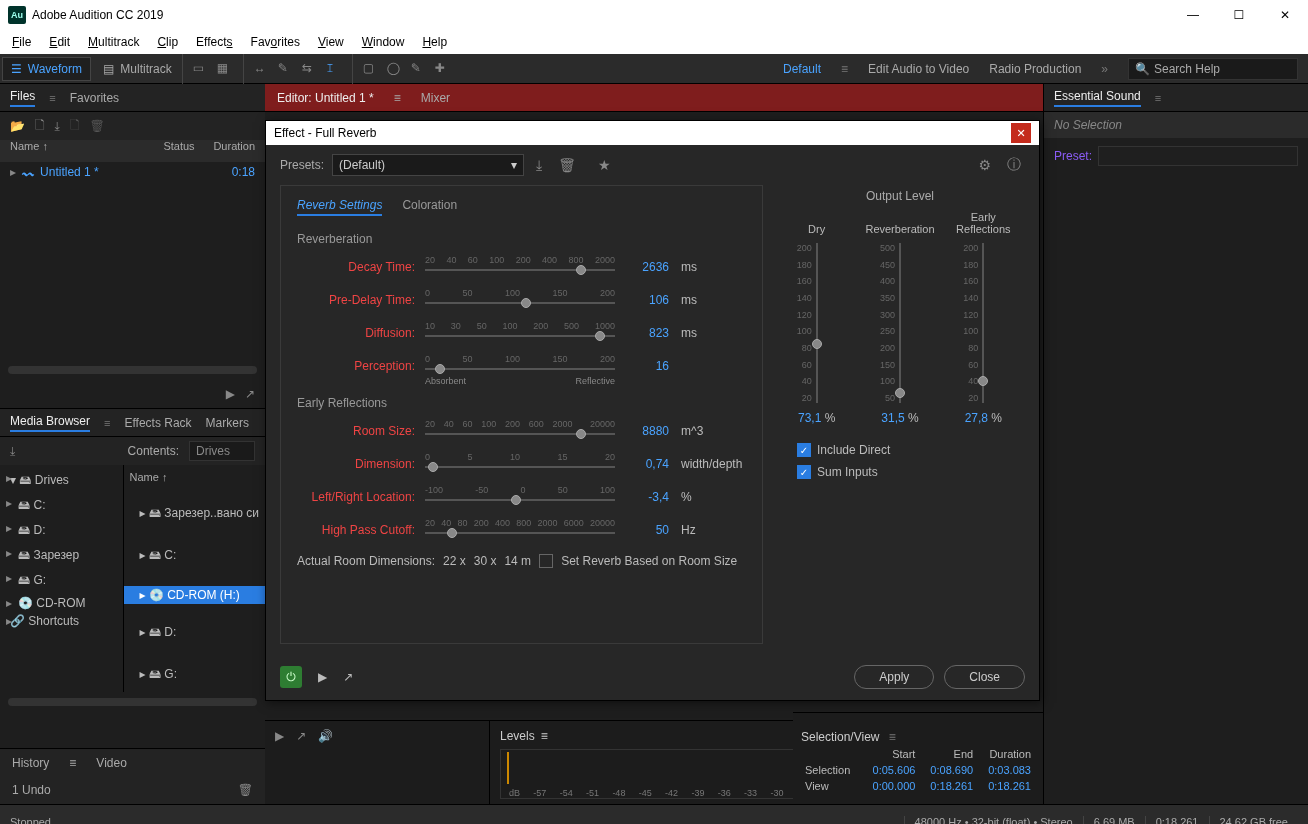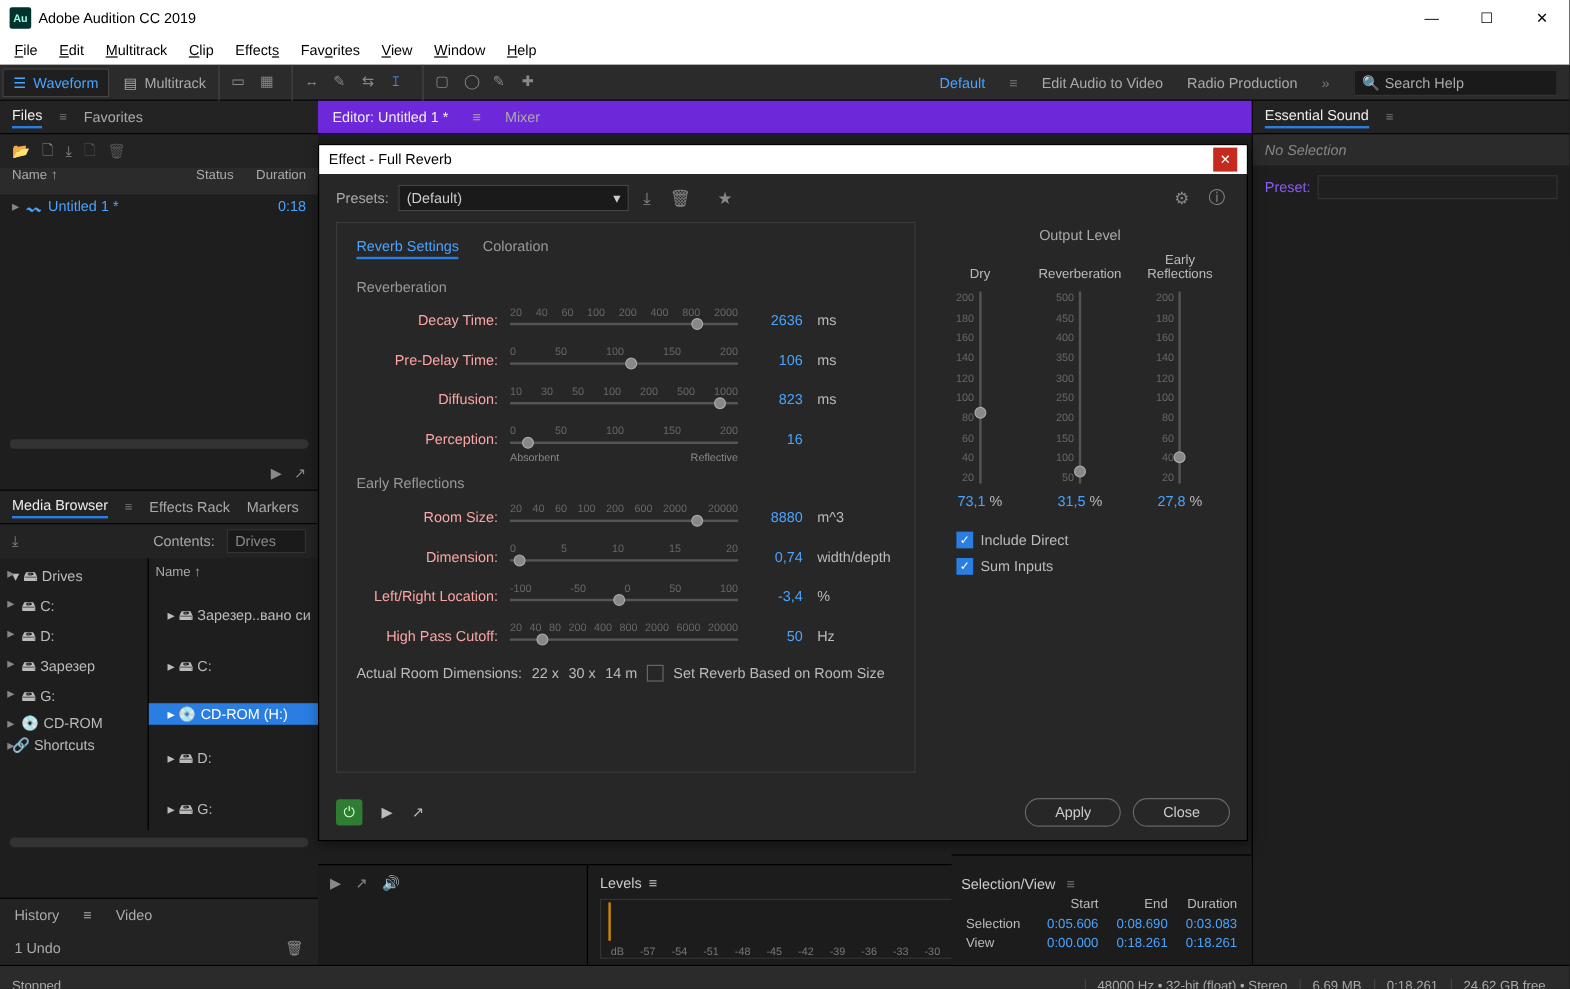--- a/index.html
+++ b/index.html
@@ -33,36 +33,36 @@
 .filelist-row .caret { color:#888;}
 .mediabrowser { flex:1; display:flex; flex-direction:column; border-top:1px solid #000;}
 .mb-body { display:flex; flex:1;}
 .mb-tree { width:128px; border-right:1px solid #000; padding:4px 0; overflow:hidden;}
 .mb-tree .item { padding:2px 6px 2px 18px; color:#bbb; white-space:nowrap; overflow:hidden; text-overflow:ellipsis; position:relative;}
 .mb-tree .item::before { content:"▸"; position:absolute; left:6px; color:#888;}
 .mb-tree .drives { padding-left:10px; font-weight:500;}
 .mb-list { flex:1; padding:4px 0;}
 .mb-list .item { padding:2px 6px 2px 16px; color:#bbb; white-space:nowrap;margin-top:17px;}
 .historybar { height:28px; background:#232323; border-top:1px solid #000; display:flex; align-items:center; padding:0 12px; gap:20px; color:#aaa;margin-top:36px;}
-.editor-tabs { height:28px; background:#6d28d9; border-bottom:1px solid #000; display:flex; align-items:center; padding:0 12px; gap:20px; color:#aaa;}
+.editor-tabs { height:28px; background:#7f1d1d; border-bottom:1px solid #000; display:flex; align-items:center; padding:0 12px; gap:20px; color:#aaa;}
 .editor-tabs .active { color:#eee;}
 .dialog { position:absolute; left:0; top:36px; width:775px; height:581px; background:#272727; border:1px solid #000; display:flex; flex-direction:column; box-shadow:2px 2px 10px rgba(0,0,0,0.5);}
 .dialog-title { height:24px; background:#fff; color:#000; display:flex; align-items:center; padding:0 8px; font-size:12px;}
 .dialog-title .closebtn { margin-left:auto; width:20px; height:20px; background:#c42b1c; color:#fff; display:flex; align-items:center; justify-content:center; font-size:11px;}
 .dialog-presets { height:40px; display:flex; align-items:center; padding:0 14px; gap:8px; color:#aaa;}
 .dialog-presets .picon { color:#888; padding:0 4px; font-size:14px;}
 .dialog-body { flex:1; display:flex; padding:0 14px 10px; gap:12px;}
 .reverb-box { flex:1; border:1px solid #3a3a3a; padding:10px 16px; display:flex; flex-direction:column;}
 .output-box { width:250px; padding:4px 0 0;}
 .tabrow { display:flex; gap:20px; margin-bottom:10px;}
 .tabrow span { color:#999; padding:2px 0;}
-.tabrow .active { color:#4aa3ff; border-bottom:2px solid #2a7de1;}
+.tabrow .active { color:#4aa3ff; border-bottom:2px solid #2a7de1;font-style:italic;}
 .section-label { color:#999; font-size:12px; margin:6px 0 4px;}
 .param-row { display:flex; align-items:center; height:33px; gap:10px;}
-.param-label { width:118px; text-align:right; color:#fca5a5; font-size:12px;}
+.param-label { width:118px; text-align:right; color:#ef4444; font-size:12px;}
 .slider-area { width:190px; position:relative; height:24px;}
 .slider-ticks { position:absolute; top:0; width:100%; display:flex; justify-content:space-between; font-size:9px; color:#666;}
 .slider-track { position:absolute; top:14px; width:100%; height:2px; background:#555;}
 .slider-thumb { position:absolute; top:10px; width:10px; height:10px; border-radius:50%; background:#888; border:1px solid #aaa; transform:translateX(-50%);}
 .param-value { width:44px; text-align:right; color:#4aa3ff; font-weight:500;}
 .param-unit { width:60px; text-align:left; color:#bbb; padding-left:2px;}
 .param-sublabels { position:absolute; top:22px; width:100%; display:flex; justify-content:space-between; font-size:9px; color:#888;}
 .room-dim { color:#bbb; padding:8px 0 0; display:flex; align-items:center; gap:8px; font-size:12px;}
 .output-head { text-align:center; color:#aaa; margin-bottom:4px;}
 .output-cols { display:flex; justify-content:space-around; height:220px;}

